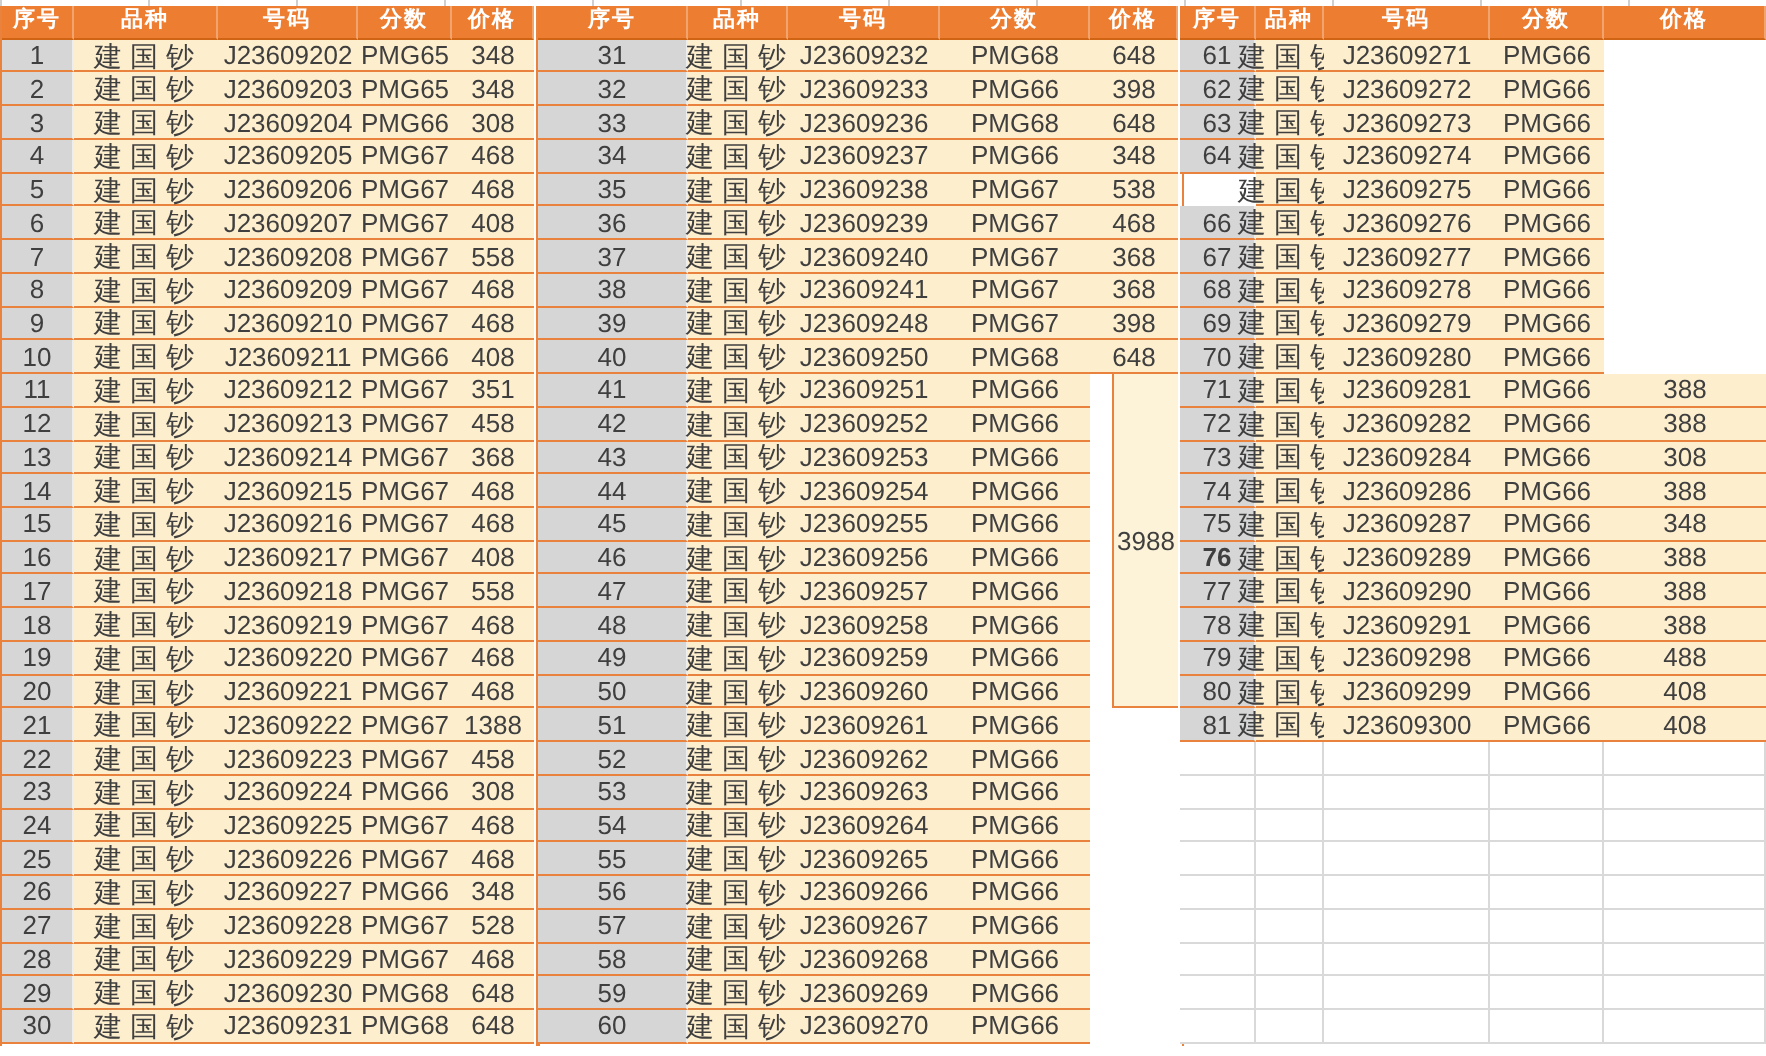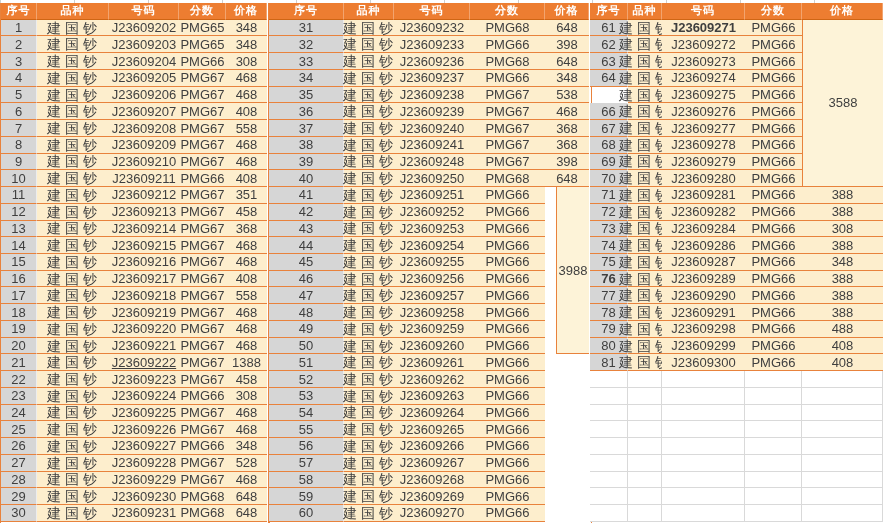--- a/index.html
+++ b/index.html
@@ -129,21 +129,21 @@
       <div class="cell" style="grid-area: 20 / 3;">J23609220</div>
       <div class="cell" style="grid-area: 20 / 4;">PMG67</div>
       <div class="cell" style="grid-area: 20 / 5;">468</div>
       <div class="cell c-serial" style="grid-area: 21 / 1;">20</div>
       <div class="cell c-brand" style="grid-area: 21 / 2;">建国钞</div>
       <div class="cell" style="grid-area: 21 / 3;">J23609221</div>
       <div class="cell" style="grid-area: 21 / 4;">PMG67</div>
       <div class="cell" style="grid-area: 21 / 5;">468</div>
       <div class="cell c-serial" style="grid-area: 22 / 1;">21</div>
       <div class="cell c-brand" style="grid-area: 22 / 2;">建国钞</div>
-      <div class="cell" style="grid-area: 22 / 3; text-decoration: underline;">J23609222</div>
+      <div class="cell" style="grid-area: 22 / 3;">J23609222</div>
       <div class="cell" style="grid-area: 22 / 4;">PMG67</div>
       <div class="cell" style="grid-area: 22 / 5;">1388</div>
       <div class="cell c-serial" style="grid-area: 23 / 1;">22</div>
       <div class="cell c-brand" style="grid-area: 23 / 2;">建国钞</div>
       <div class="cell" style="grid-area: 23 / 3;">J23609223</div>
       <div class="cell" style="grid-area: 23 / 4;">PMG67</div>
       <div class="cell" style="grid-area: 23 / 5;">458</div>
       <div class="cell c-serial" style="grid-area: 24 / 1;">23</div>
       <div class="cell c-brand" style="grid-area: 24 / 2;">建国钞</div>
       <div class="cell" style="grid-area: 24 / 3;">J23609224</div>
@@ -324,21 +324,21 @@
       <div class="cell c-merged" style="grid-area: 12 / 5 / span 10; margin-left: 11px;">3988</div>
     </div>
   <div class="group g3">
       <div class="cell head" style="grid-area: 1 / 1;">序号</div>
       <div class="cell head" style="grid-area: 1 / 2;">品种</div>
       <div class="cell head" style="grid-area: 1 / 3;">号码</div>
       <div class="cell head" style="grid-area: 1 / 4;">分数</div>
       <div class="cell head" style="grid-area: 1 / 5;">价格</div>
       <div class="cell c-serial" style="grid-area: 2 / 1;">61</div>
       <div class="cell c-brand" style="grid-area: 2 / 2;">建国钞</div>
-      <div class="cell" style="grid-area: 2 / 3; font-weight: bold;">J23609271</div>
+      <div class="cell" style="grid-area: 2 / 3;">J23609271</div>
       <div class="cell" style="grid-area: 2 / 4;">PMG66</div>
       <div class="cell c-serial" style="grid-area: 3 / 1;">62</div>
       <div class="cell c-brand" style="grid-area: 3 / 2;">建国钞</div>
       <div class="cell" style="grid-area: 3 / 3;">J23609272</div>
       <div class="cell" style="grid-area: 3 / 4;">PMG66</div>
       <div class="cell c-serial" style="grid-area: 4 / 1;">63</div>
       <div class="cell c-brand" style="grid-area: 4 / 2;">建国钞</div>
       <div class="cell" style="grid-area: 4 / 3;">J23609273</div>
       <div class="cell" style="grid-area: 4 / 4;">PMG66</div>
       <div class="cell c-serial" style="grid-area: 5 / 1;">64</div>
@@ -417,21 +417,20 @@
       <div class="cell c-serial" style="grid-area: 21 / 1;">80</div>
       <div class="cell c-brand" style="grid-area: 21 / 2;">建国钞</div>
       <div class="cell" style="grid-area: 21 / 3;">J23609299</div>
       <div class="cell" style="grid-area: 21 / 4;">PMG66</div>
       <div class="cell" style="grid-area: 21 / 5;">408</div>
       <div class="cell c-serial" style="grid-area: 22 / 1;">81</div>
       <div class="cell c-brand" style="grid-area: 22 / 2;">建国钞</div>
       <div class="cell" style="grid-area: 22 / 3;">J23609300</div>
       <div class="cell" style="grid-area: 22 / 4;">PMG66</div>
       <div class="cell" style="grid-area: 22 / 5;">408</div>
-      <div class="cell c-merged" style="grid-area: 2 / 5 / span 10;">3588</div>
       <div class="cell c-empty" style="grid-area: 23 / 1;"></div>
       <div class="cell c-empty" style="grid-area: 23 / 2;"></div>
       <div class="cell c-empty" style="grid-area: 23 / 3;"></div>
       <div class="cell c-empty" style="grid-area: 23 / 4;"></div>
       <div class="cell c-empty" style="grid-area: 23 / 5;"></div>
       <div class="cell c-empty" style="grid-area: 24 / 1;"></div>
       <div class="cell c-empty" style="grid-area: 24 / 2;"></div>
       <div class="cell c-empty" style="grid-area: 24 / 3;"></div>
       <div class="cell c-empty" style="grid-area: 24 / 4;"></div>
       <div class="cell c-empty" style="grid-area: 24 / 5;"></div>

